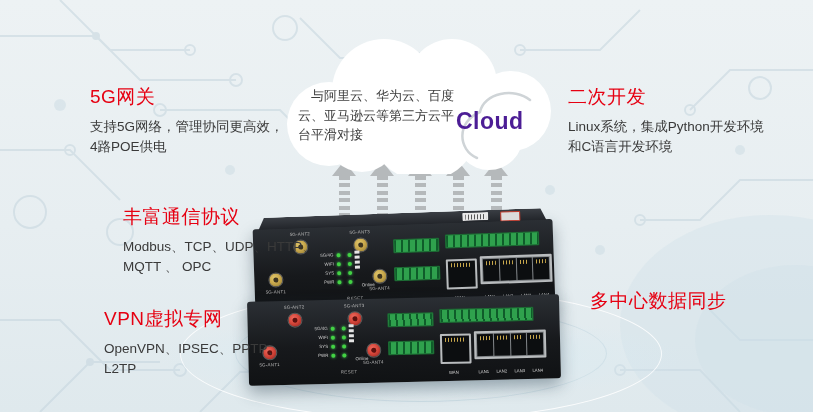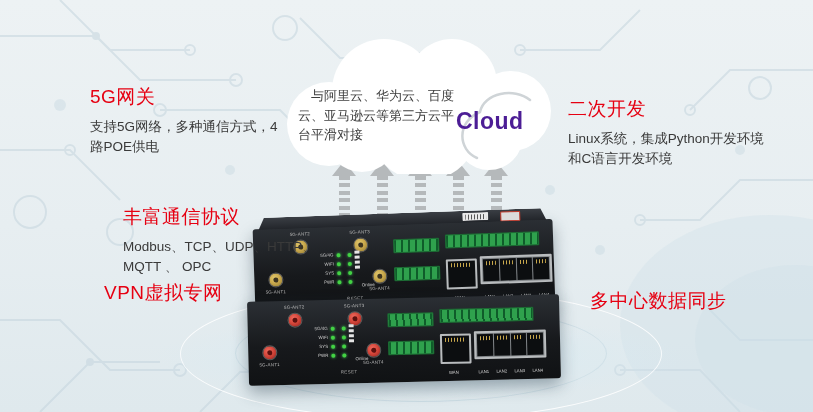--- a/index.html
+++ b/index.html
@@ -16,22 +16,22 @@
   .ring.r1{left:180px;top:288px;width:480px;height:130px;border:1px solid rgba(255,255,255,.85);}
   .ring.r2{left:235px;top:305px;width:370px;height:95px;border:1px solid rgba(165,195,208,.35);}
   .floor-glow{position:absolute;left:150px;top:315px;width:540px;height:85px;z-index:1;
     background:radial-gradient(ellipse at center,rgba(216,234,242,.95) 0%,rgba(216,234,242,0) 70%);}
   
   .feature{position:absolute;z-index:6;}
   .feature h3{margin:0 0 7px 0;font-size:19px;font-weight:normal;color:#e60012;letter-spacing:.5px;}
   .feature p{margin:0;font-size:13.5px;line-height:1.5;color:#3a3a3a;}
   .f1{left:90px;top:84px;width:198px;}
   .f2{left:83px;top:204px;width:200px;margin-left:40px;}
-  .f3{left:104px;top:280px;width:200px;}
-  .f4{left:568px;top:96px;width:208px;}
+  .f3{left:104px;top:306px;width:200px;}
+  .f4{left:568px;top:84px;width:208px;}
   .f5{left:617px;top:201px;width:192px;}
   .f6{left:590px;top:288px;width:208px;}
   
   .cloud-wrap{position:absolute;left:274px;top:36px;width:292px;height:138px;z-index:4;}
   .cloud-wrap svg{position:absolute;inset:0;}
   .cloud-desc{position:absolute;left:24px;top:50px;width:158px;font-size:13px;line-height:1.5;
     color:#3e3e3e;text-indent:1em;z-index:2;}
   .cloud-label{position:absolute;left:182px;top:72px;font-size:23px;font-weight:bold;
     color:#4c1d95;letter-spacing:.5px;z-index:2;}
   
@@ -149,28 +149,29 @@
     <ellipse cx="770" cy="325" rx="150" ry="110" fill="#cfe0e8" opacity="0.35"></ellipse>
     <ellipse cx="795" cy="340" rx="100" ry="75" fill="#cfe0e8" opacity="0.35"></ellipse>
   </svg>
 
   <div class="ring r1"></div>
   <div class="ring r2"></div>
   <div class="floor-glow"></div>
 
   <div class="feature f1">
     <h3>5G网关</h3>
-    <p>支持5G网络，多种通信方式，4路POE供电</p>
+    <p>支持5G网络，管理协同更高效，4路POE供电</p>
   </div>
   <div class="feature f2">
     <h3>丰富通信协议</h3>
     <p>Modbus、TCP、UDP、HTTP、MQTT 、 OPC</p>
   </div>
   <div class="feature f3">
     <h3>VPN虚拟专网</h3>
+    <p>OpenVPN、IPSEC、PPTP、L2TP</p>
   </div>
 
   <div class="feature f4">
     <h3>二次开发</h3>
     <p>Linux系统，集成Python开发环境和C语言开发环境</p>
   </div>
   <div class="feature f6">
     <h3>多中心数据同步</h3>
   </div>
 

